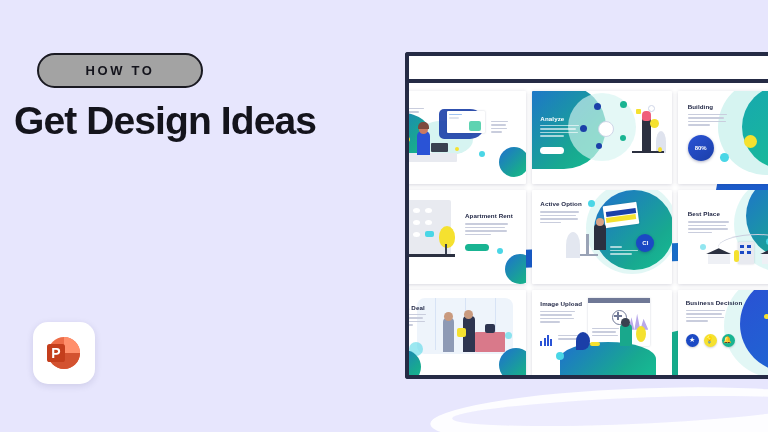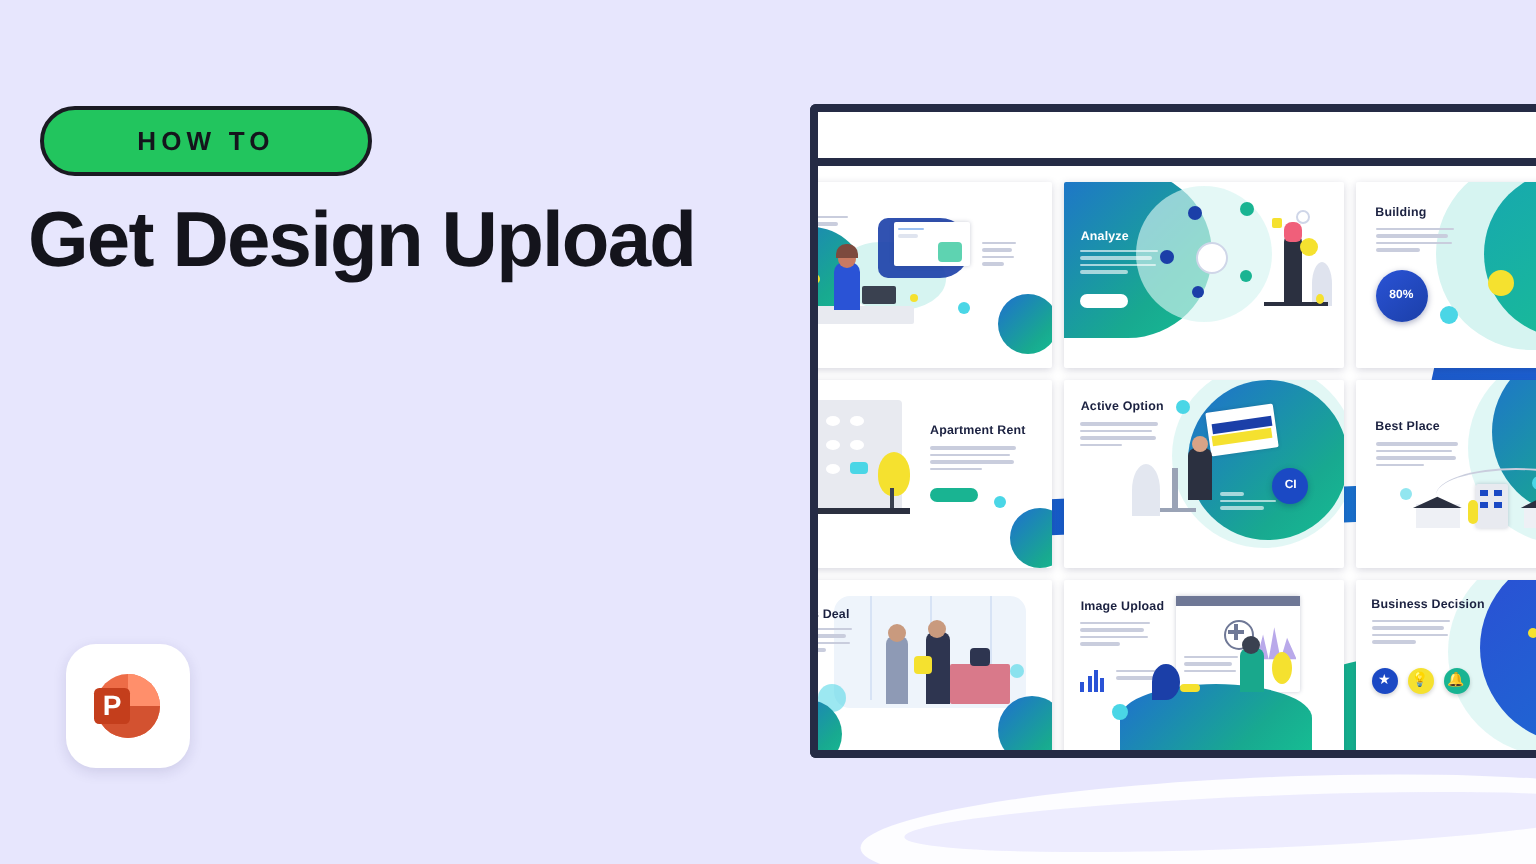--- a/index.html
+++ b/index.html
@@ -22,23 +22,23 @@
   .brush2{
     position:absolute;left:452px;top:398px;width:360px;height:26px;
     background:#e7e6fd;opacity:.75;border-radius:50%;
     transform:rotate(-2.4deg);
   }
 
   
   .left{position:absolute;left:0;top:0;width:400px;height:432px;}
 
   .badge{
-    position:absolute;left:20px;top:53px;
+    position:absolute;left:37px;top:53px;
     width:166px;height:35px;box-sizing:border-box;
-    background:#22c55e;border:2px solid #1a1a22;border-radius:18px;
+    background:#a3a3a3;border:2px solid #1a1a22;border-radius:18px;
     display:flex;align-items:center;justify-content:center;
   }
   .badge span{
     font-size:13px;font-weight:bold;letter-spacing:2.6px;color:#14141c;
   }
 
   .headline{
     position:absolute;left:14px;top:96px;width:380px;
     font-size:39px;line-height:49px;font-weight:bold;
     letter-spacing:-0.9px;color:#14141c;
@@ -156,21 +156,21 @@
   <div class="brush"></div>
   <div class="brush2"></div>
 
   <div class="left">
 
     <div class="badge">
       <span>HOW TO</span>
     </div>
 
     <div class="headline">
-      <span class="l1">Get Design Upload</span>
+      <span class="l1">Get Design Ideas</span>
     </div>
 
     <div class="ppt">
       <svg class="ppt-glyph" viewBox="0 0 42 42">
         <defs>
           <clipPath id="clipTop">
               <rect x="0" y="0" width="42" height="21"></rect>
             </clipPath>
           <clipPath id="clipBot">
               <rect x="0" y="21" width="42" height="21"></rect>

